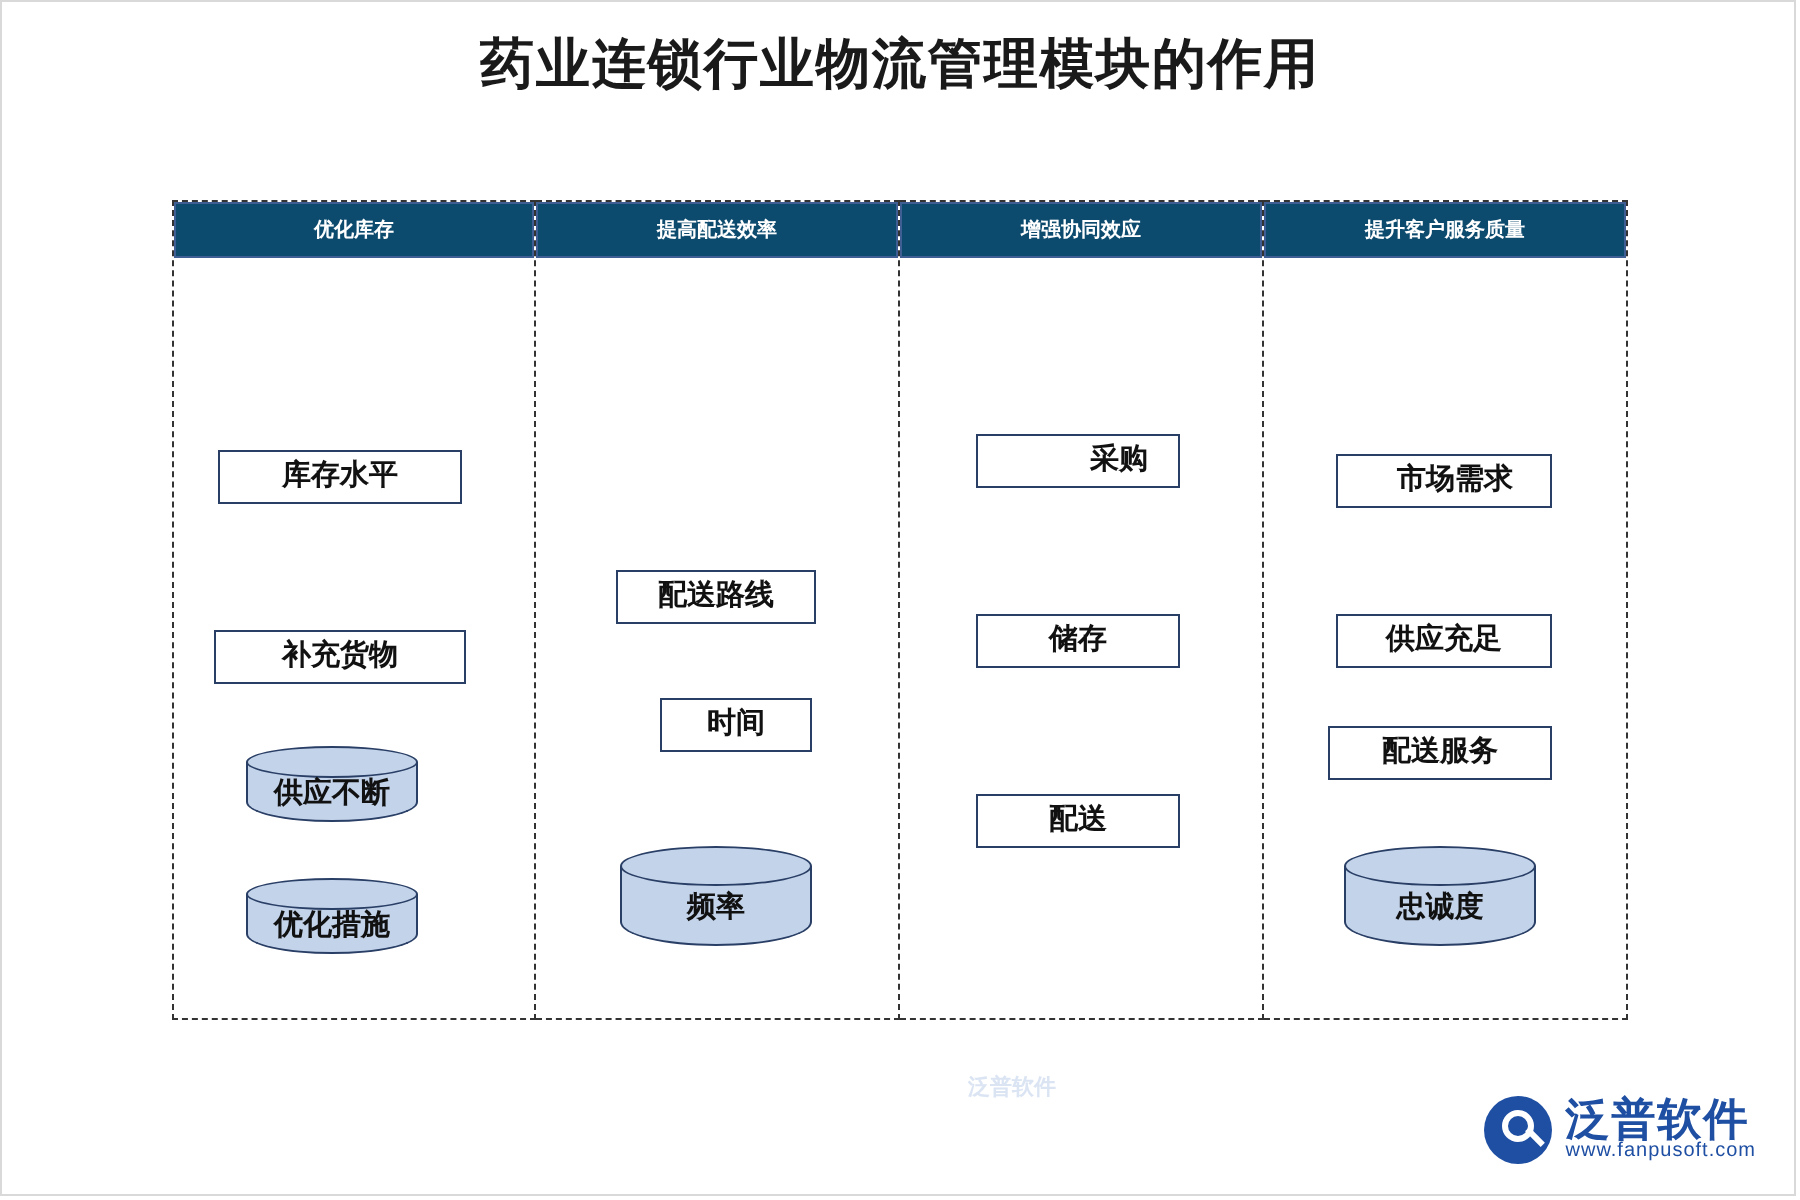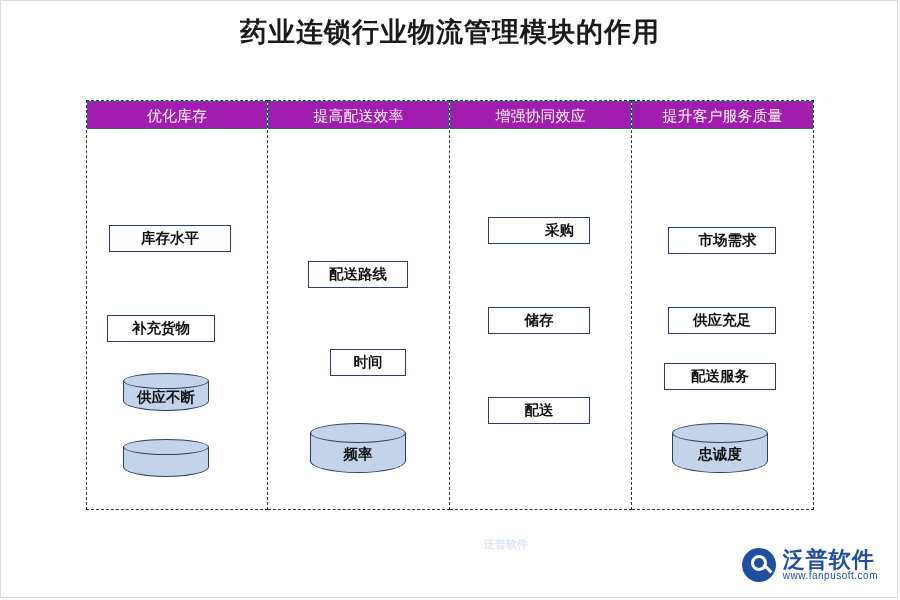--- a/index.html
+++ b/index.html
@@ -58,24 +58,24 @@
   .col-3 { left: 546px; border-left: none; }
 
   .col-header {
     position: absolute;
     left: 0;
     top: 0;
     width: 100%;
     height: 28px;
     line-height: 28px;
     text-align: center;
-    background: #a21caf;
+    background: #0c4a6e;
     color: #ffffff;
-    font-size: 15px;
-    font-weight: normal;
+    font-size: 10px;
+    font-weight: bold;
     box-sizing: border-box;
     border: 1px solid #3f5f94;
   }
 
   
   .node {
     position: absolute;
     background: #ffffff;
     border: 1px solid #2a3f66;
     color: #111111;
@@ -208,38 +208,39 @@
 <div class="page-border"></div>
 
 <div class="title">药业连锁行业物流管理模块的作用</div>
 
 <div class="diagram">
 
   <div class="column col-0">
     <div class="col-header">优化库存</div>
 
     <div class="node" style="left:22px; top:124px; width:122px;">库存水平</div>
-    <div class="node" style="left:20px; top:214px; width:108px;">补充货物</div>
+    <div class="node" style="left:20px; top:214px; width:126px;">补充货物</div>
 
     <div class="cyl" style="left:36px; top:272px;">
       <div class="body"></div>
       <div class="top"></div>
       <div class="label">供应不断</div>
     </div>
 
     <div class="cyl" style="left:36px; top:338px;">
       <div class="body"></div>
       <div class="top"></div>
+      <div class="label">优化措施</div>
     </div>
   </div>
 
   <div class="column col-1">
     <div class="col-header">提高配送效率</div>
 
-    <div class="node" style="left:40px; top:160px; width:100px;">配送路线</div>
+    <div class="node" style="left:40px; top:184px; width:100px;">配送路线</div>
     <div class="node" style="left:46px; top:248px; width:76px;margin-left:16px;">时间</div>
 
     <div class="cyl wide" style="left:42px; top:322px;">
       <div class="body"></div>
       <div class="top"></div>
       <div class="label">频率</div>
     </div>
   </div>
 
   <div class="column col-2">

